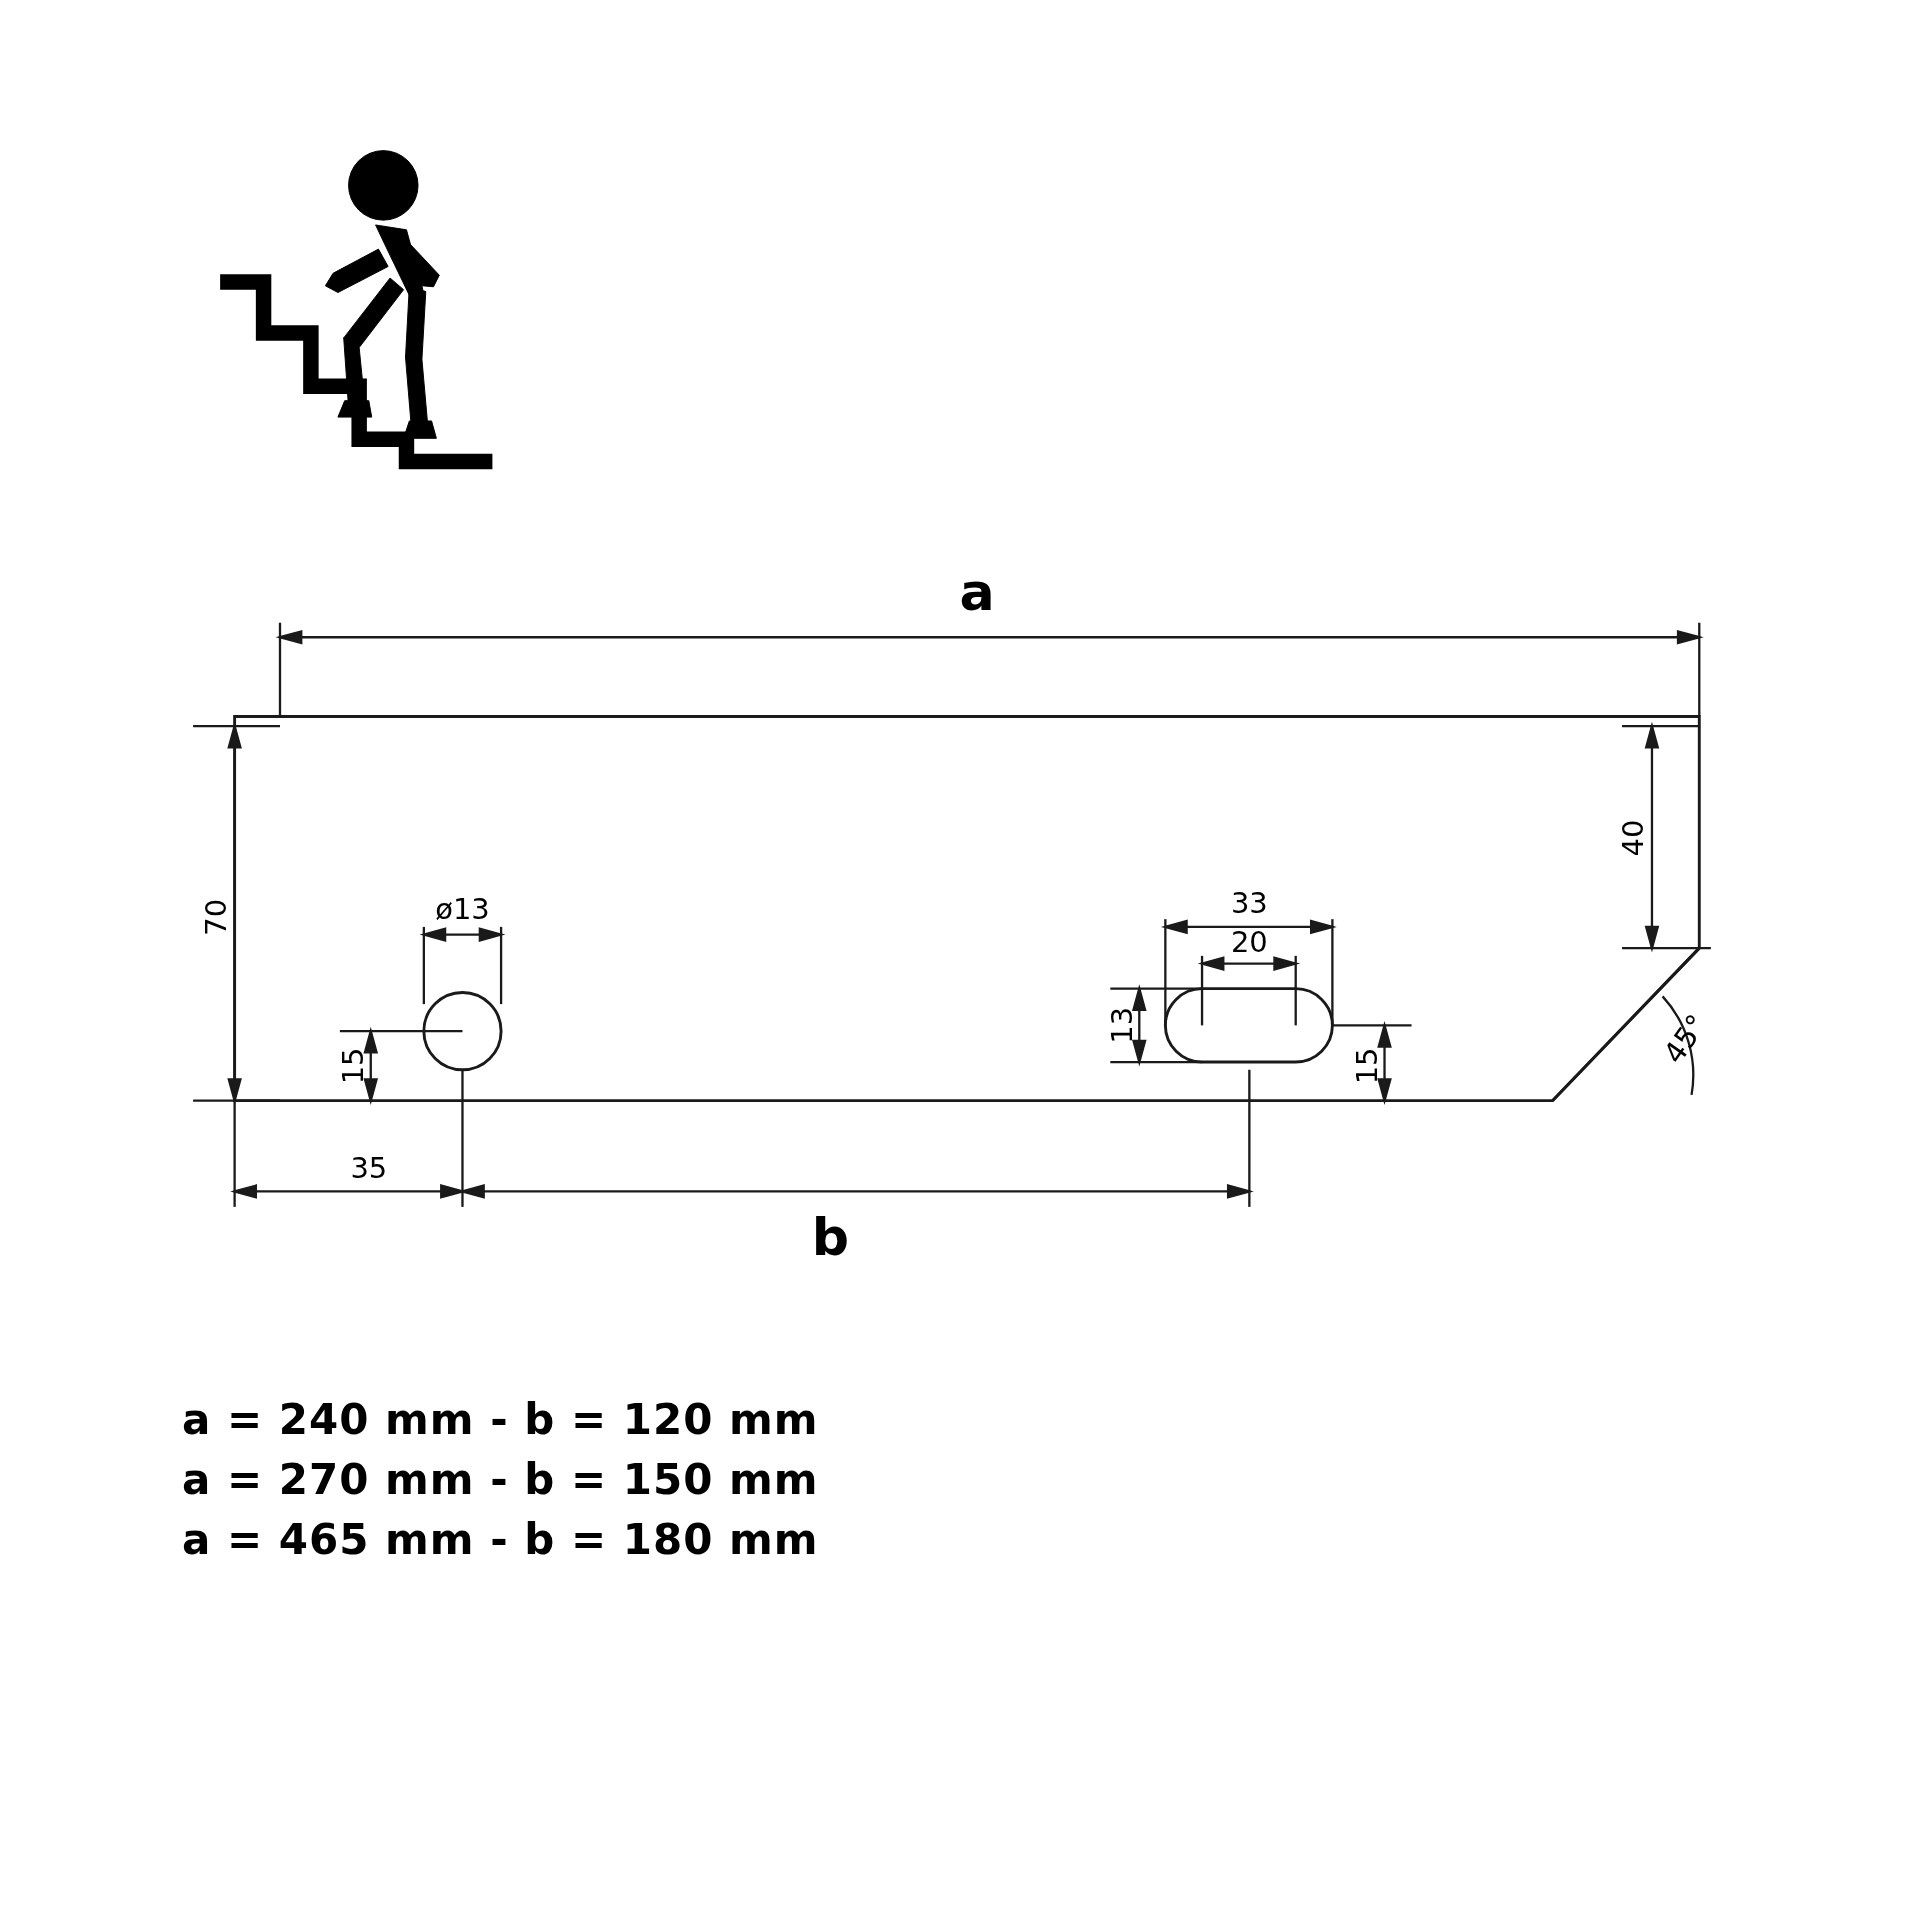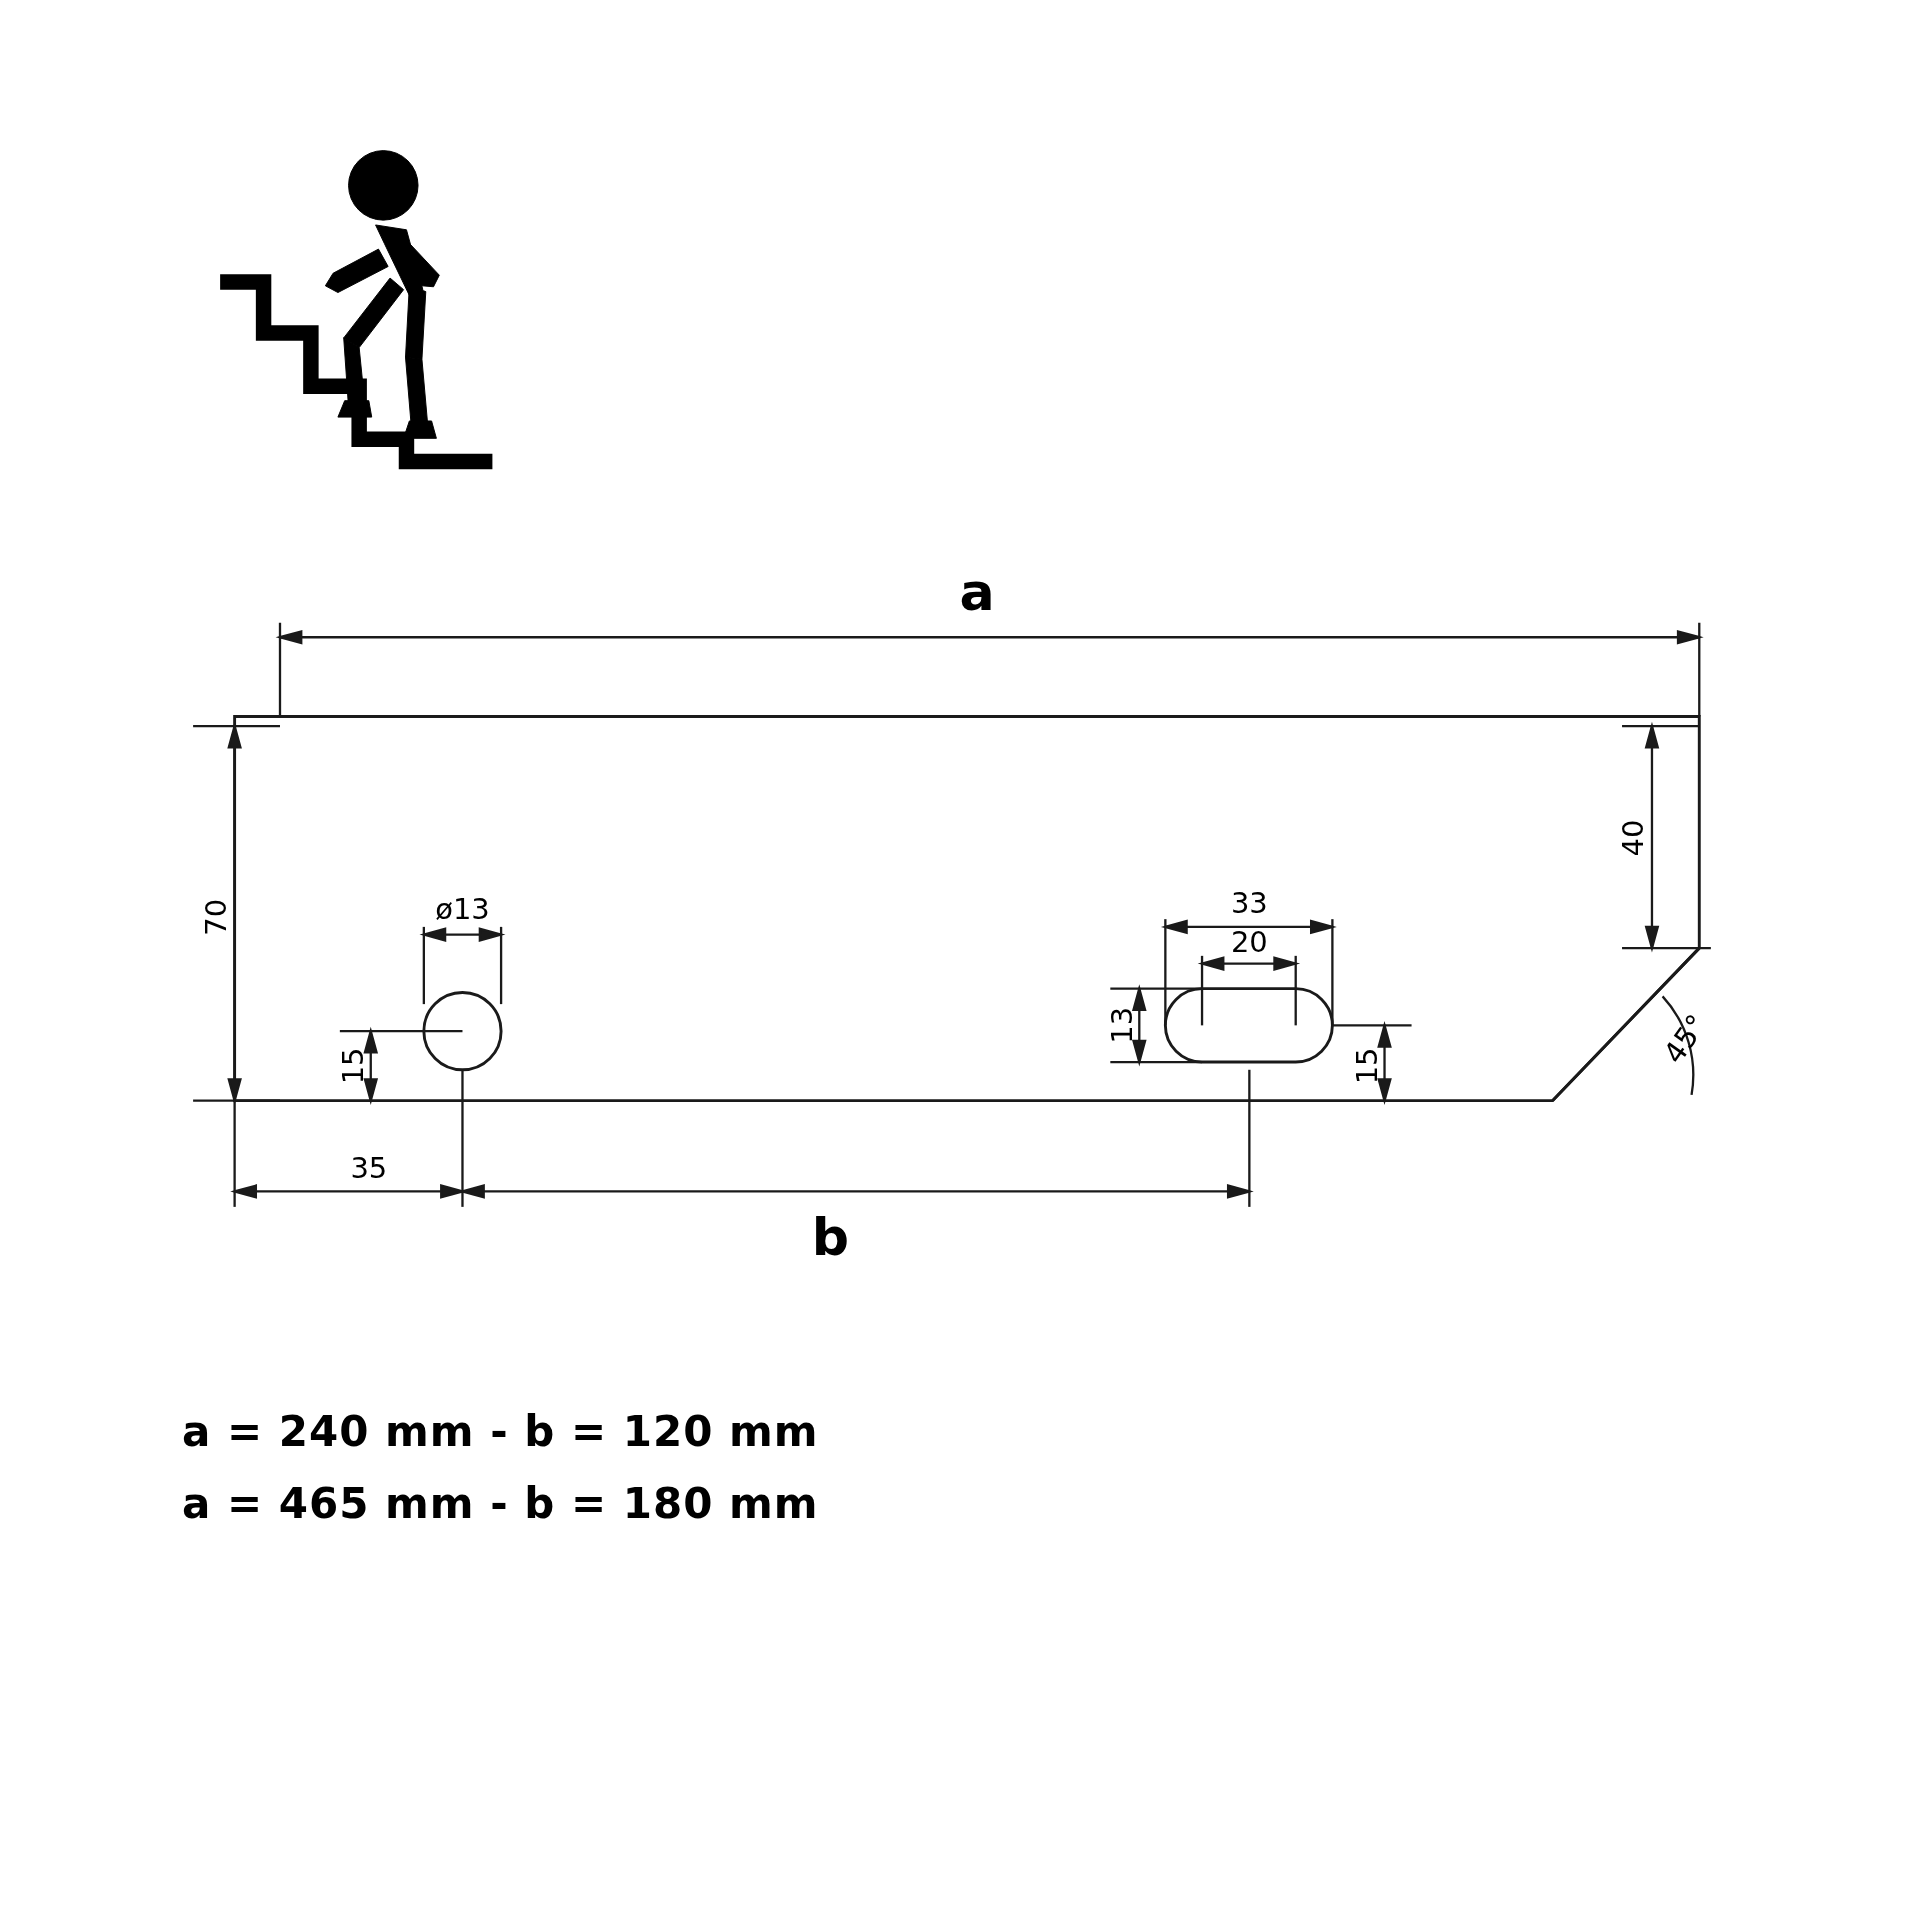--- a/index.html
+++ b/index.html
@@ -36,21 +36,20 @@
     width: 1159px;
   }
   .legend-line {
     font-family: "DejaVu Sans", sans-serif;
     font-weight: bold;
     font-size: 42px;
     letter-spacing: 1px;
     line-height: 60px;
     color: #000000;
     white-space: pre;
-    margin-top: 12px;
   }
   .legend-caption {
     margin-top: 50px;
     font-family: "DejaVu Sans", sans-serif;
     font-weight: bold;
     font-size: 45px;
     letter-spacing: 0.5px;
     color: #000000;
     white-space: pre;
   }
@@ -208,17 +207,18 @@
       <text x="1294" y="946" font-size="30" text-anchor="middle">33</text>
       <text x="1294" y="986" font-size="30" text-anchor="middle">20</text>
       <text x="1172" y="1062" font-size="30" text-anchor="middle" transform="rotate(-90 1172 1062)">13</text>
       <text x="1754" y="1082" font-size="30" text-anchor="middle" transform="rotate(-55 1754 1082)">45°</text>
     </g>
 
   </svg>
 
   <div class="legend">
     <div class="legend-line">a = 240 mm - b = 120 mm</div>
+    <div class="legend-line">a = 270 mm - b = 150 mm</div>
     <div class="legend-line">a = 465 mm - b = 180 mm</div>
   </div>
 
 </div>
 
 
 </body></html>

